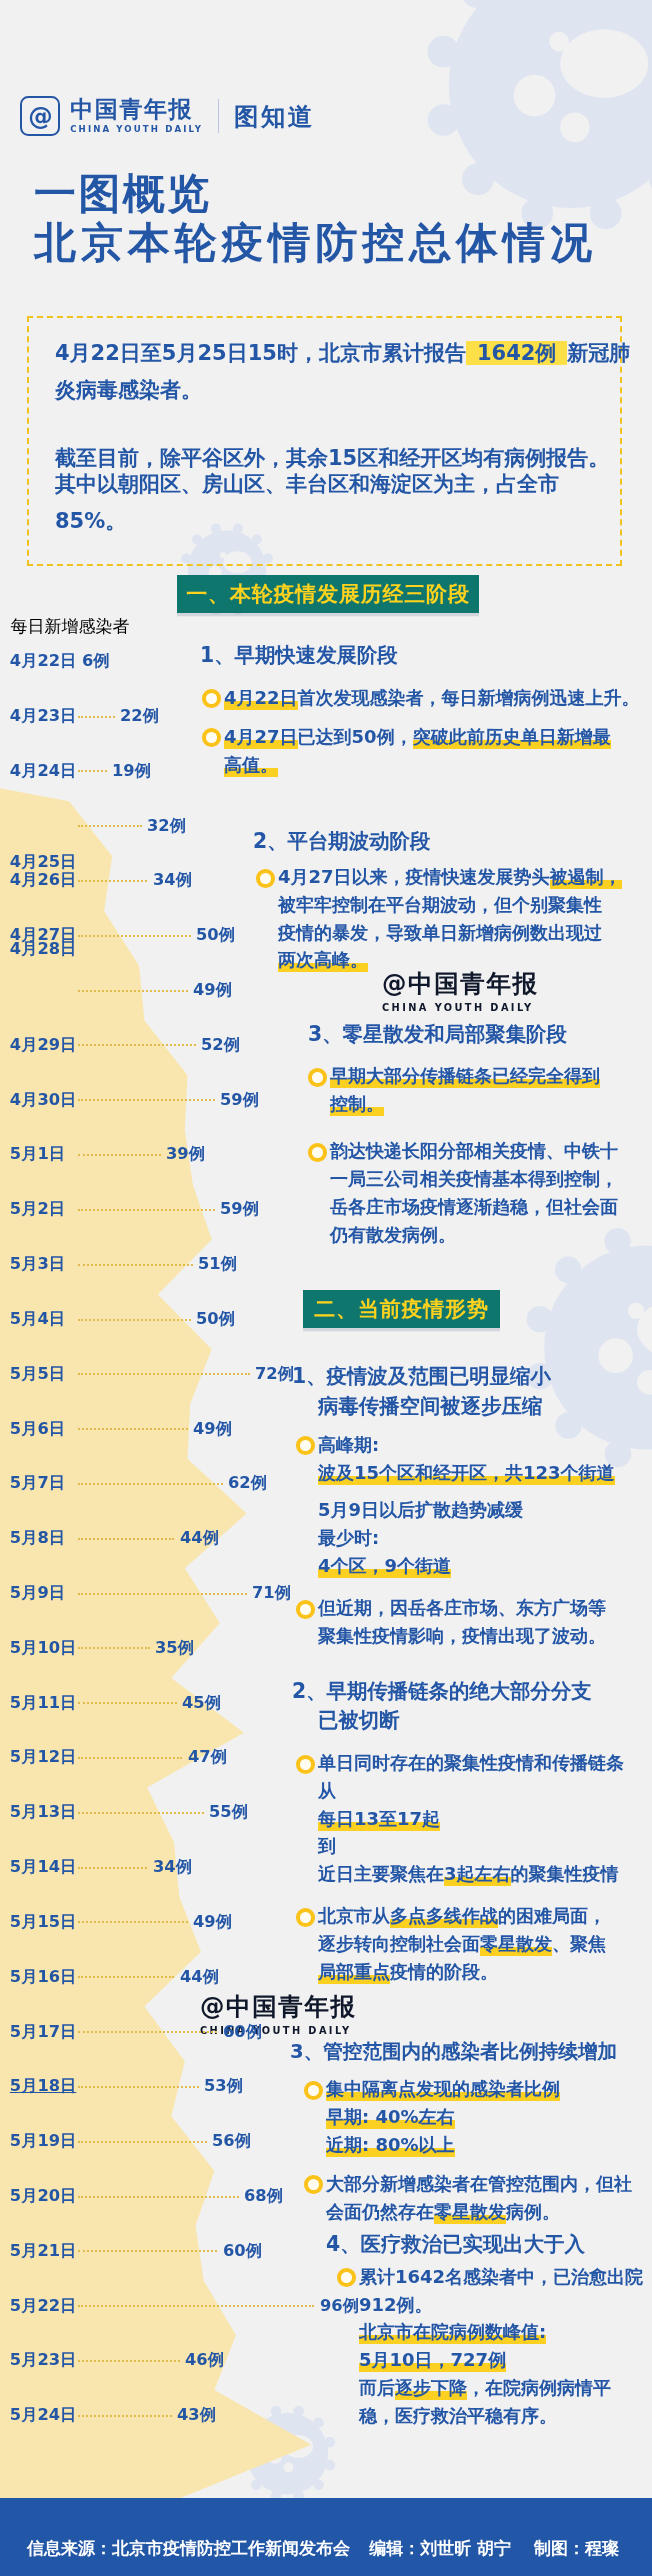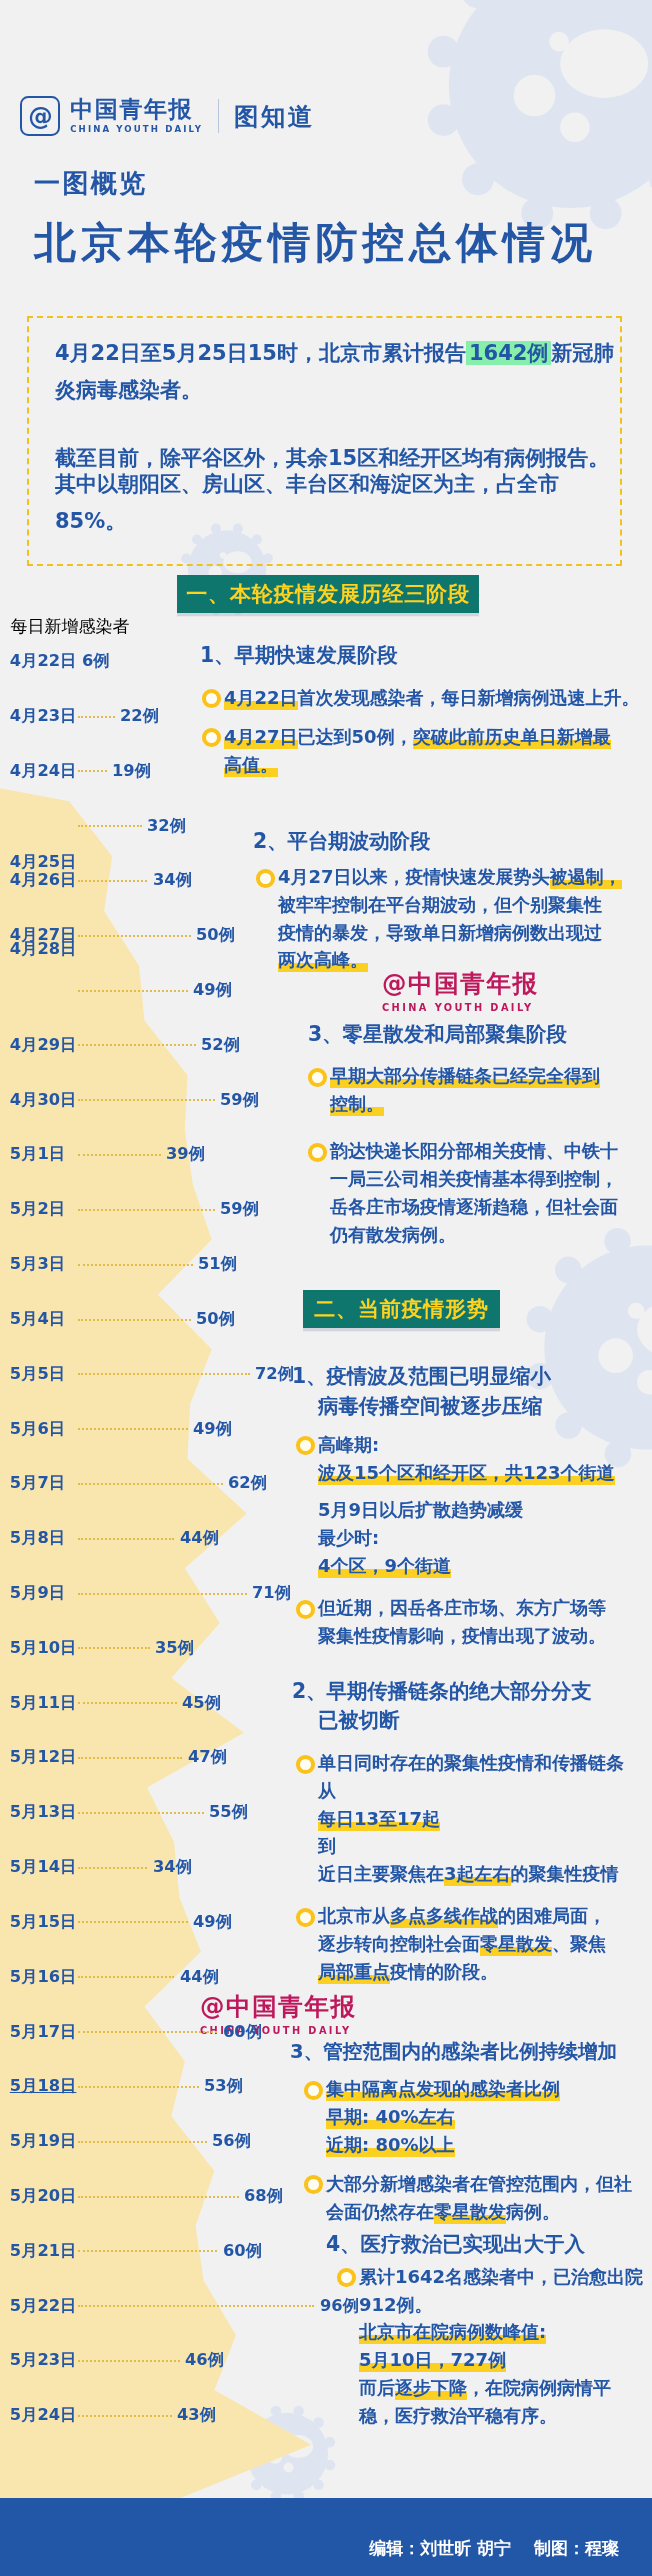--- a/index.html
+++ b/index.html
@@ -7,46 +7,46 @@
        font-family:"DejaVu Sans","Liberation Sans",sans-serif;}
   .abs{position:absolute;}
   
   #logo{left:20.4px;top:96px;display:flex;align-items:center;gap:9.8px;z-index:3;}
   #logo .at-badge{width:36px;height:36px;border:2.4px solid #2456a6;border-radius:8.2px;
       display:flex;align-items:center;justify-content:center;font-size:24.5px;font-weight:bold;color:#2456a6;}
   #logo .cn{font-size:23px;font-weight:bold;color:#2456a6;letter-spacing:1.6px;line-height:1;}
   #logo .en{font-size:8.6px;font-weight:bold;color:#2456a6;letter-spacing:2.1px;margin-top:2.4px;}
   #logo .divider{width:1.6px;height:34px;background:#b9c6dd;margin:0 4.9px;}
   #logo .product{font-size:24.5px;font-weight:bold;color:#2456a6;letter-spacing:2.4px;}
-  #title1{left:34px;top:166px;font-size:26px;font-weight:bold;color:#2456a6;letter-spacing:2.4px;z-index:3;}
+  #title1{left:34px;top:166px;font-size:42px;font-weight:bold;color:#2456a6;letter-spacing:2.4px;z-index:3;}
   #title2{left:34px;top:215px;font-size:42px;font-weight:bold;color:#2456a6;letter-spacing:4.9px;z-index:3;}
   
   #intro-box{left:27px;top:316px;width:595px;height:250px;border:2.4px dashed #f0c21c;box-sizing:border-box;z-index:2;}
   .intro-line{position:absolute;left:55px;font-size:21px;font-weight:bold;color:#2456a6;white-space:nowrap;z-index:3;}
   
   .banner{position:absolute;background:#0f766e;color:#ffd21e;font-weight:bold;font-size:21px;
       display:flex;align-items:center;justify-content:center;letter-spacing:0.8px;
       box-shadow:0 3.3px 0 rgba(120,130,150,.25);z-index:3;}
   #banner1{left:177px;top:575px;width:302px;height:38px;}
   #banner2{left:303px;top:1290px;width:197px;height:38px;}
   
   #axis-label{left:10.6px;top:615px;font-size:17px;font-weight:normal;color:#000000;z-index:3;}
   
   .date-label{position:absolute;left:9.8px;font-size:16.3px;font-weight:bold;color:#2456a6;white-space:nowrap;z-index:3;}
   .value-label{position:absolute;font-size:16.3px;font-weight:bold;color:#2456a6;white-space:nowrap;z-index:3;}
   .leader{position:absolute;border-top:2.4px dotted #e2bc4a;height:0;z-index:2;}
   
   .cline{position:absolute;font-size:18px;font-weight:bold;color:#2456a6;white-space:nowrap;z-index:3;line-height:1.25;}
   .hline{position:absolute;font-size:20.4px;font-weight:bold;color:#2456a6;white-space:nowrap;z-index:3;}
   .hl{background:linear-gradient(180deg,rgba(0,0,0,0) 62%,#fcd021 62%);padding-bottom:2.4px;}
-  .hlfull{background:#86efac;padding:0 3px;}
+  .hlfull{background:#fde047;padding:0 11px;}
   .bullet-dot{position:absolute;width:10.6px;height:10.6px;border-radius:50%;
       border:4.1px solid #fbc21a;background:#fffdf2;z-index:3;}
   
-  .wm{position:absolute;color:#be185d;z-index:1;text-align:left;}
+  .wm{position:absolute;color:#0f172a;z-index:1;text-align:left;}
   .wm .l1{font-size:24.5px;font-weight:bold;letter-spacing:1.6px;}
   .wm .l2{font-size:9.8px;font-weight:bold;letter-spacing:2.4px;margin-top:1.6px;}
   
   #footer{left:0;top:2498px;width:653px;height:78px;background:#2256a6;z-index:4;}
   #footer .src{position:absolute;left:27px;top:39px;font-size:17px;font-weight:bold;color:#fff;}
   #footer .credits{position:absolute;right:34px;top:39px;font-size:17px;font-weight:bold;color:#fff;}
   svg{position:absolute;z-index:0;}
   #chart-svg{z-index:1;}
 </style>
 </head>
@@ -329,15 +329,16 @@
 <div id="wm1" class="wm" style="left:382px;top:967px;">
   <div class="l1">@中国青年报</div>
   <div class="l2">CHINA YOUTH DAILY</div>
 </div>
 <div id="wm2" class="wm" style="left:200px;top:1990px;">
   <div class="l1">@中国青年报</div>
   <div class="l2">CHINA YOUTH DAILY</div>
 </div>
 
 <div id="footer" class="abs">
+  <div class="src">信息来源：北京市疫情防控工作新闻发布会</div>
   <div class="credits">编辑：刘世昕 胡宁　 制图：程璨</div>
 </div>
 
 
 </body></html>

